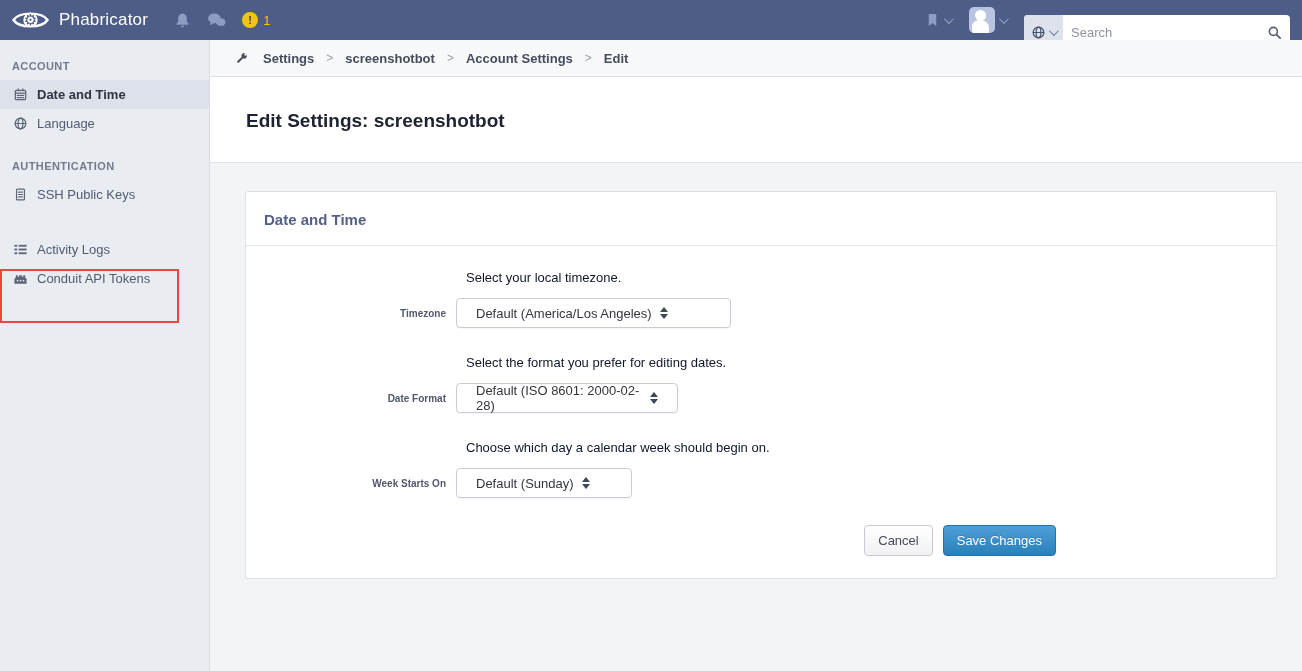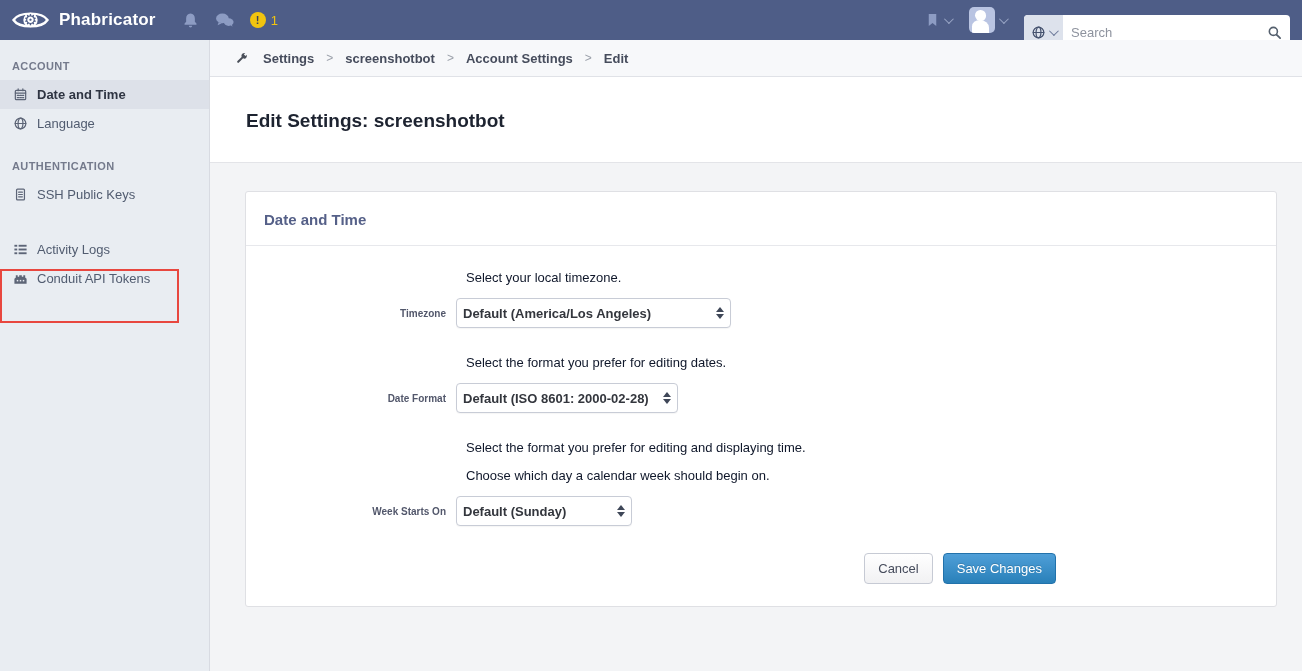--- a/index.html
+++ b/index.html
@@ -5,21 +5,21 @@
   * { box-sizing: border-box; margin: 0; padding: 0; }
   html,body { background:#dfe2e8; }
   body { font-family: "Liberation Sans", sans-serif; }
   .app { position:relative; width:1302px; height:671px; background:#f3f4f6; overflow:hidden; }
 
   
   .navbar { display:flex; align-items:center; height:40px; background:#4e5d87; padding:0 12px; }
   .logo { position:relative; width:37px; height:24px; margin-right:10px; flex:none; }
   .logo svg { display:block; }
   .logo .gear { position:absolute; left:50%; top:50%; transform:translate(-50%,-52%); color:#4e5d87; font-size:15px; line-height:1; }
-  .brand { color:#fff; font-size:17px; font-weight:700; letter-spacing:.2px; margin-right:26px; }
+  .brand { color:#fff; font-size:17px; font-weight:400; letter-spacing:.2px; margin-right:26px; }
   .nav-ico { color:#8d9cc3; margin-right:16px; display:flex; align-items:center; cursor:pointer; }
   .alert-group { display:flex; align-items:center; gap:5px; cursor:pointer; }
   .alert-bubble { width:16px; height:16px; border-radius:50%; background:#f1c40f; color:#3c4356; font-weight:bold; font-size:11px; display:flex; align-items:center; justify-content:center; }
   .alert-count { color:#f1c40f; font-size:13px; }
   .nav-spacer { flex:1; }
   .chev { width:7px; height:7px; border-right:1.6px solid #9aa6c6; border-bottom:1.6px solid #9aa6c6; transform:rotate(45deg) translateY(-2px); margin:0 4px 0 4px; }
   .nav-right-item { display:flex; align-items:center; margin-left:14px; cursor:pointer; }
   .avatar { width:26px; height:26px; border-radius:5px; background:#b9c4e2; position:relative; overflow:hidden; }
   .avatar .head { position:absolute; left:6px; top:3px; width:11px; height:11px; border-radius:50% 50% 45% 55%; background:#fff; }
   .avatar .bodyshape { position:absolute; left:3px; top:13px; width:17px; height:14px; border-radius:50% 60% 0 0; background:#fff; }
@@ -55,21 +55,21 @@
   .page-title { font-size:19px; font-weight:bold; color:#1d2330; }
 
   
   .content-scroll { flex:1; padding:28px 25px 0 35px; background:#f3f4f6; }
   .panel { background:#fff; border:1px solid #dfe0e4; border-radius:3px; width:1032px; padding-bottom:22px; }
   .panel-header { padding:19px 18px 17px 18px; font-size:15px; font-weight:bold; color:#556088; border-bottom:1px solid #e7e8ec; }
   .panel-form { padding:24px 0 0 0; }
   .field-help { margin:0 0 13px 220px; font-size:13px; color:#0f172a; }
   .field-row { display:flex; align-items:center; margin-bottom:27px; }
   .field-label { width:200px; text-align:right; font-size:10px; font-weight:bold; color:#52576b; flex:none; }
-  .select { display:flex; align-items:center; justify-content:space-between; gap:8px; margin-left:10px; height:30px; border:1px solid #c8ccd6; border-radius:4px; background:#fff; padding:0 6px; font-size:13px; color:#33363d; cursor:pointer; box-shadow:0 1px 1px rgba(0,0,0,.04);font-weight:bold; }
+  .select { display:flex; align-items:center; gap:8px; margin-left:10px; height:30px; border:1px solid #c8ccd6; border-radius:4px; background:#fff; padding:0 19px; font-size:13px; color:#33363d; cursor:pointer; box-shadow:0 1px 1px rgba(0,0,0,.04); }
   .updown { display:flex; flex-direction:column; align-items:center; gap:2px; flex:none; }
   .tri-up { width:0; height:0; border-left:4px solid transparent; border-right:4px solid transparent; border-bottom:5px solid #3f4758; }
   .tri-down { width:0; height:0; border-left:4px solid transparent; border-right:4px solid transparent; border-top:5px solid #3f4758; }
   .submit-row { display:flex; justify-content:flex-end; gap:10px; padding-right:220px; margin-top:10px; }
   .btn { font-family:"Liberation Sans",sans-serif; font-size:13px; font-weight:normal; border-radius:4px; padding:7px 13px; cursor:pointer; }
   .btn-cancel { color:#464c5c; background:linear-gradient(#ffffff,#f1f1f3); border:1px solid #c6cad4; }
   .btn-save { color:#fff; background:linear-gradient(#4f9fd8,#2980b9); border:1px solid #2272ab; text-shadow:0 -1px 0 rgba(0,0,0,.15); }
 
   .ico-stroke { fill:none; stroke:currentColor; stroke-width:1.3; stroke-linecap:round; stroke-linejoin:round; }
   .ico-fill { fill:currentColor; }
@@ -268,21 +268,20 @@
               <label class="field-label">Date Format</label>
               <div class="select" style="width:222px">
                 <span>Default (ISO 8601: 2000-02-28)</span>
                 <span class="updown">
                     <i class="tri-up"></i>
                     <i class="tri-down"></i>
                   </span>
               </div>
             </div>
 
-            <div class="field-help">Select the format you prefer for editing and displaying time.</div>
 
             <div class="field-help">Choose which day a calendar week should begin on.</div>
             <div class="field-row">
               <label class="field-label">Week Starts On</label>
               <div class="select" style="width:176px">
                 <span>Default (Sunday)</span>
                 <span class="updown">
                     <i class="tri-up"></i>
                     <i class="tri-down"></i>
                   </span>

